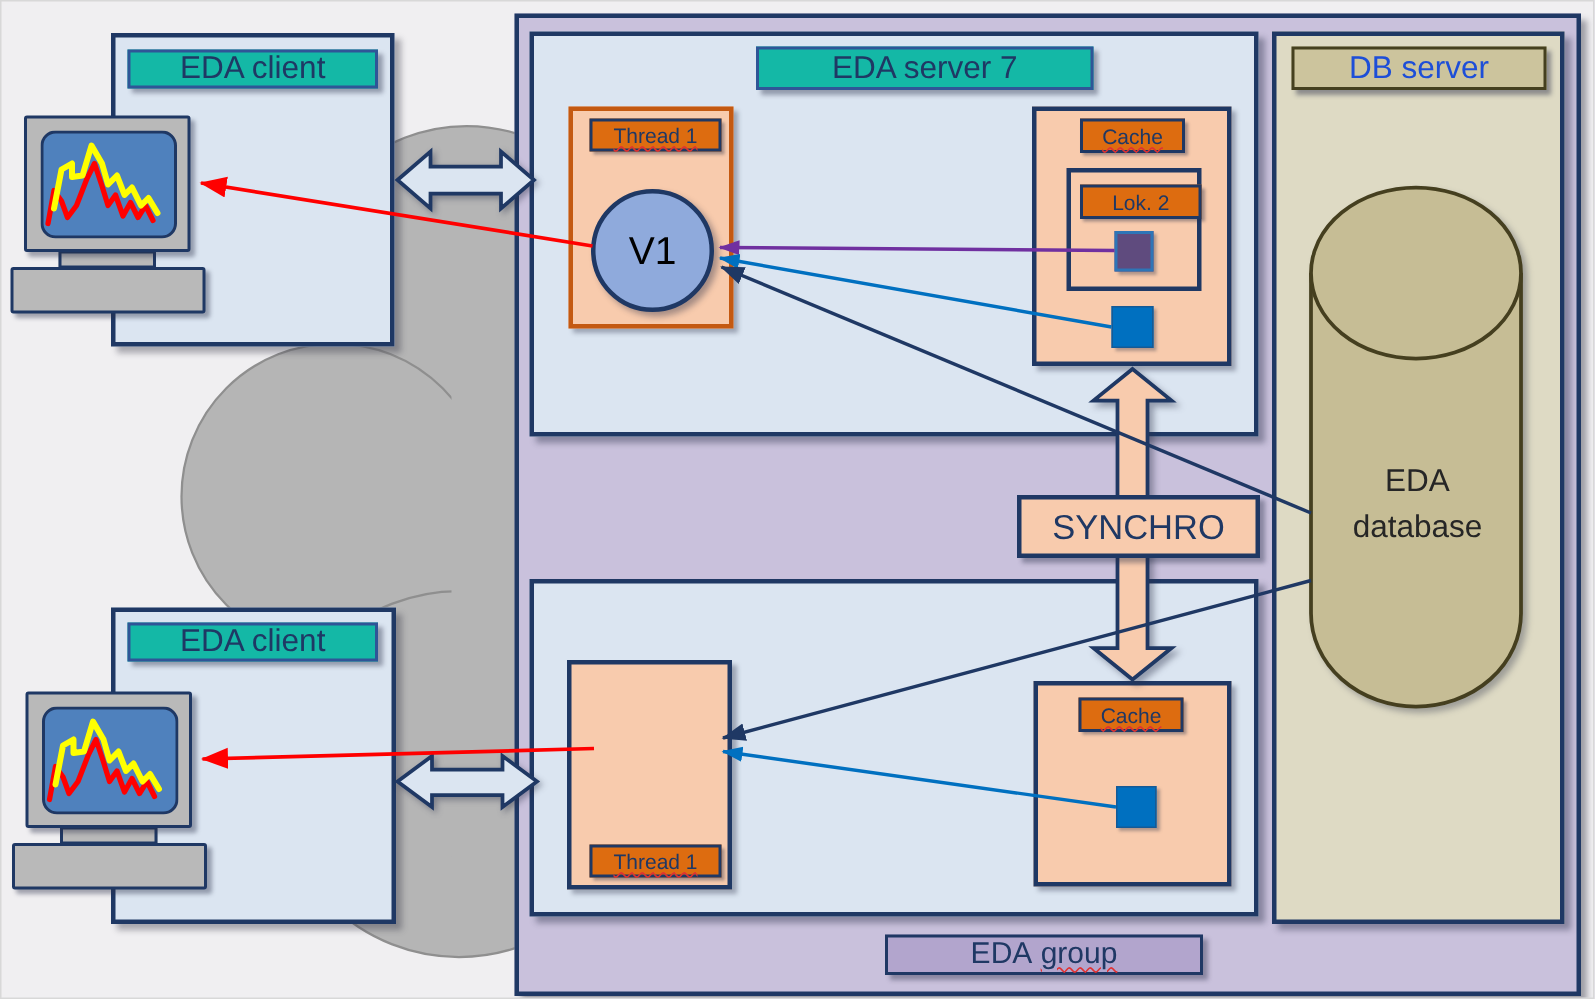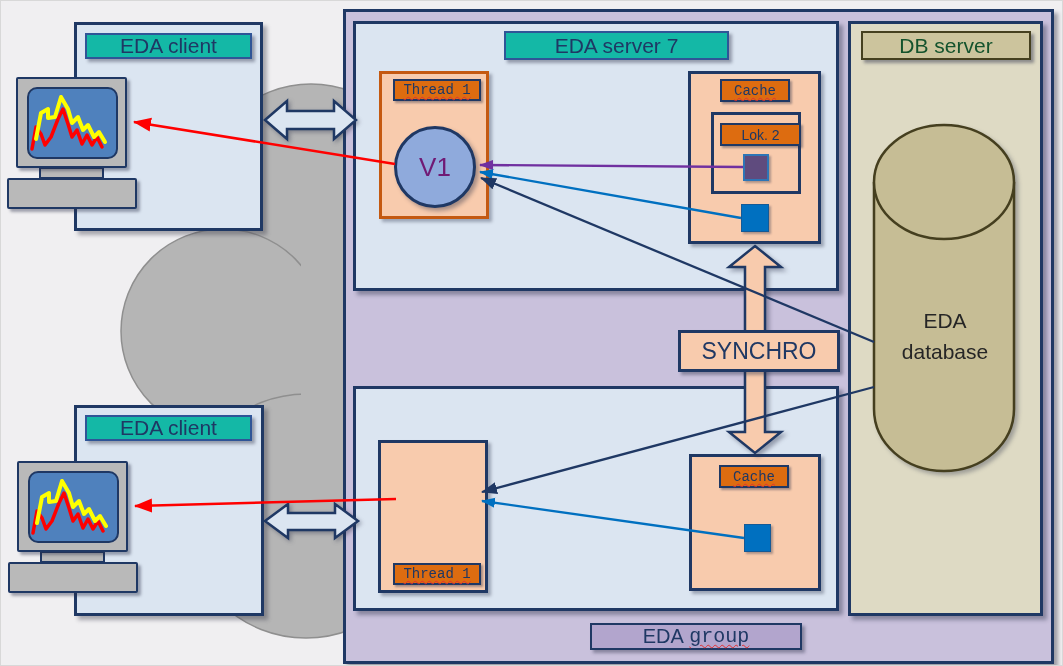--- a/index.html
+++ b/index.html
@@ -7,27 +7,27 @@
   .abs{position:absolute;box-sizing:border-box;}
   
   .layer{position:absolute;left:0;top:0;width:1063px;height:666px;pointer-events:none;}
   
   .group-box{left:342px;top:8px;width:711px;height:655px;background:#c9c1dc;border:3px solid #1f3864;z-index:2;box-shadow:4px 4px 4px rgba(60,60,75,.45);}
   .server-box{background:#dbe5f1;border:3px solid #1f3864;z-index:3;box-shadow:4px 4px 4px rgba(40,45,70,.4);}
   .client-box{background:#dbe5f1;border:3px solid #1f3864;z-index:2;box-shadow:4px 4px 4px rgba(60,60,75,.4);}
   .db-box{left:847px;top:20px;width:195px;height:595px;background:#dedac4;border:3px solid #1f3864;z-index:3;box-shadow:4px 4px 4px rgba(40,45,70,.4);}
   
   .blue-title{background:#14b8a6;border:2px solid #2f5597;color:#1f3864;font-size:21px;display:flex;align-items:center;justify-content:center;z-index:4;box-shadow:3px 3px 3px rgba(40,45,70,.4);}
-  .khaki-title{background:#ccc49d;border:2px solid #45401f;color:#14532d;font-size:21px;display:flex;align-items:center;justify-content:center;z-index:4;box-shadow:3px 3px 3px rgba(40,45,70,.45);}
+  .khaki-title{background:#ccc49d;border:2px solid #45401f;color:#1d4ed8;font-size:21px;display:flex;align-items:center;justify-content:center;z-index:4;box-shadow:3px 3px 3px rgba(40,45,70,.45);}
   .purple-title{background:#b2a5cd;border:2px solid #1f3864;color:#1f3864;font-size:20px;display:flex;align-items:center;justify-content:center;z-index:4;box-shadow:3px 3px 3px rgba(40,45,70,.4);}
   
   .peach-box{background:#f8cbad;z-index:4;box-shadow:3px 3px 3px rgba(40,45,70,.35);}
   .orange-label{background:#dd6c10;border:2px solid #1f3864;color:#1f3864;font-size:14px;display:flex;align-items:center;justify-content:center;z-index:5;box-shadow:2px 2px 2px rgba(40,45,70,.4);}
-  .wavy{text-decoration:underline wavy #e03131 1px;text-underline-offset:2px;font-family:Liberation Mono, monospace;}
-  .v-circle{border-radius:50%;background:#8faadc;border:3px solid #1f3864;color:#701a75;font-size:26px;display:flex;align-items:center;justify-content:center;z-index:5;box-shadow:3px 3px 4px rgba(40,45,70,.4);}
+  .wavy{text-decoration:underline wavy #e03131 1px;text-underline-offset:2px;}
+  .v-circle{border-radius:50%;background:#8faadc;border:3px solid #1f3864;color:#000000;font-size:26px;display:flex;align-items:center;justify-content:center;z-index:5;box-shadow:3px 3px 4px rgba(40,45,70,.4);}
   .sq{z-index:5;box-shadow:2px 2px 2px rgba(40,45,70,.35);}
   .synchro-label{left:677px;top:329px;width:162px;height:42px;background:#f8cbad;border:3px solid #1f3864;color:#1f3864;font-size:23px;display:flex;align-items:center;justify-content:center;z-index:7;box-shadow:3px 3px 3px rgba(40,45,70,.4);}
   .db-text{color:#262626;font-size:21px;text-align:center;line-height:31px;z-index:7;}
   
   .monitor{width:136px;height:136px;z-index:6;}
   .m-bezel{position:absolute;left:11px;top:2px;width:111px;height:91px;background:#b9b9b9;border:2.5px solid #1f3864;border-radius:2px;box-sizing:border-box;box-shadow:3px 3px 3px rgba(40,45,70,.4);}
   .m-neck{position:absolute;left:34px;top:92px;width:65px;height:12px;background:#b9b9b9;border:2px solid #1f3864;box-sizing:border-box;}
   .m-base{position:absolute;left:2px;top:103px;width:130px;height:31px;background:#b9b9b9;border:2.5px solid #1f3864;border-radius:2px;box-sizing:border-box;box-shadow:3px 3px 3px rgba(40,45,70,.4);}
   .m-screen{position:absolute;left:22px;top:12px;width:91px;height:72px;}
 </style>

